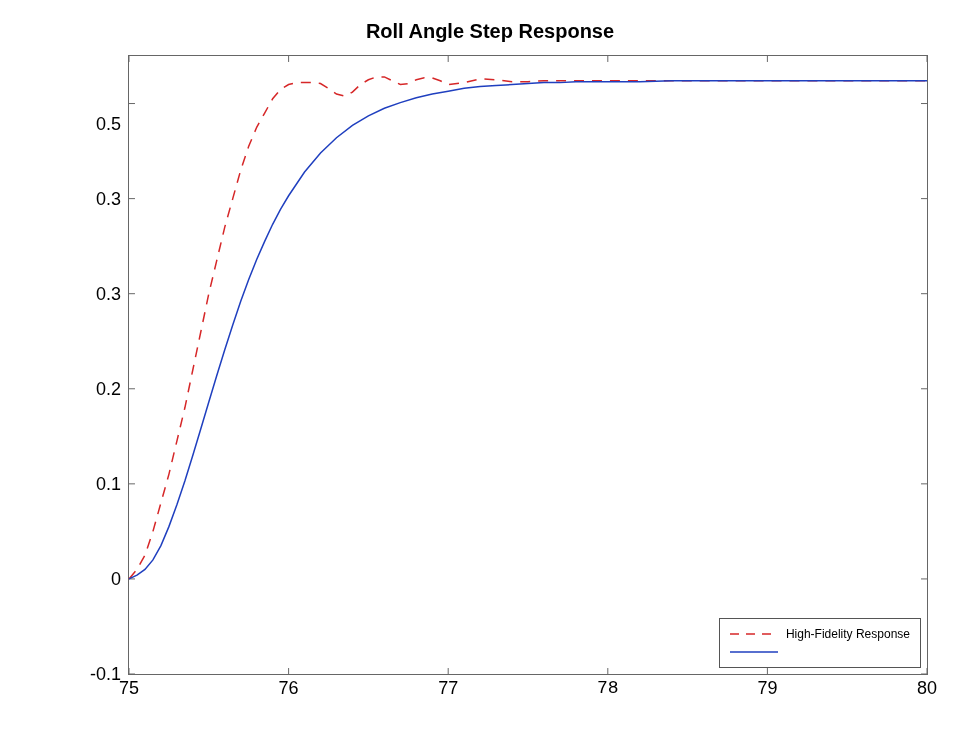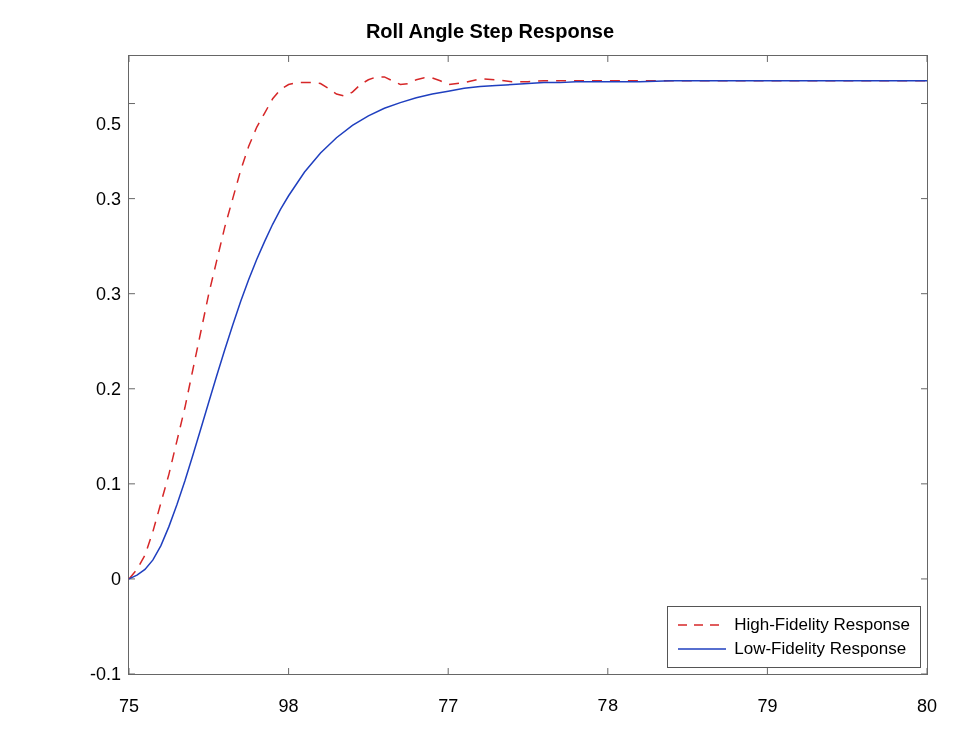--- a/index.html
+++ b/index.html
@@ -42,35 +42,34 @@
     width: 100%;
     height: 100%;
     overflow: visible;
   }
   .xtick-label {
     position: absolute;
     top: 100%;
     transform: translate(-50%, 4px);
     font-size: 18px;
     color: #000;
-    margin-top: 18px;
   }
   .ytick-label {
     position: absolute;
     right: 100%;
     transform: translate(-8px, -50%);
     font-size: 18px;
     color: #000;
   }
   .legend {
     position: absolute;
     background: #fff;
     border: 1px solid #555;
     padding: 6px 10px 6px 8px;
-    font-size: 17px;
+    font-size: 12px;
     color: #000;
   }
   .legend-row {
     display: flex;
     align-items: center;
     line-height: 1.4;
   }
   .legend-swatch {
     width: 52px;
     height: 18px;
@@ -115,21 +114,21 @@
           <line y1="47.692307692307736" y2="47.692307692307736" x1="800" x2="794" stroke="#666" stroke-width="1"></line>
         </g>
       <g id="lines">
           <path d="M0 524.6153846153846 L7.999999999999545 515.0769230769231 L15.99999999999909 500.7692307692308 L24.00000000000091 476.9230769230769 L32.000000000000455 448.3076923076923 L40 419.6923076923077 L47.999999999999545 386.3076923076923 L55.9999999999991 352.9230769230769 L64.00000000000091 314.7692307692308 L72.00000000000045 276.61538461538464 L80 238.46153846153845 L87.99999999999955 205.07692307692304 L95.99999999999909 171.69230769230768 L104.00000000000091 143.0769230769231 L112.00000000000045 114.46153846153845 L120 90.61538461538453 L127.99999999999953 71.53846153846166 L135.9999999999991 57.23076923076928 L144.0000000000009 42.92307692307702 L152.00000000000045 33.38461538461536 L160 28.61538461538464 L167.99999999999955 26.707692307692355 L175.9999999999991 26.707692307692355 L184.0000000000009 26.707692307692355 L192.00000000000045 27.6615384615385 L200 32.43076923076933 L207.99999999999957 38.15384615384619 L215.9999999999991 40.061538461538476 L224.0000000000009 36.2461538461539 L232.00000000000048 28.61538461538464 L240 23.846153846153925 L247.99999999999955 20.98461538461538 L255.99999999999906 20.98461538461538 L264.0000000000009 24.800000000000068 L272.00000000000045 28.61538461538464 L280 27.6615384615385 L287.99999999999955 23.846153846153925 L295.9999999999991 21.938461538461638 L304.0000000000009 21.938461538461638 L312.00000000000045 24.800000000000068 L320 28.61538461538464 L335.9999999999991 26.707692307692355 L352.00000000000045 22.892307692307668 L367.99999999999955 23.846153846153925 L384.0000000000009 25.753846153846098 L400 25.753846153846098 L415.99999999999915 24.800000000000068 L432.00000000000045 24.800000000000068 L447.9999999999995 24.800000000000068 L464.00000000000097 24.800000000000068 L480 24.800000000000068 L512.0000000000005 24.800000000000068 L544.0000000000009 24.800000000000068 L575.9999999999991 24.800000000000068 L607.9999999999995 24.800000000000068 L640 24.800000000000068 L672.0000000000005 24.800000000000068 L704.0000000000009 24.800000000000068 L735.9999999999991 24.800000000000068 L767.9999999999995 24.800000000000068 L800 24.800000000000068 " fill="none" stroke="#d62728" stroke-width="1.5" stroke-dasharray="10 8"></path>
           <path d="M0 524.6153846153846 L7.999999999999545 520.8 L15.99999999999909 515.0769230769231 L24.00000000000091 505.53846153846155 L32.000000000000455 491.2307692307692 L40 472.1538461538462 L47.999999999999545 450.2153846153846 L55.9999999999991 426.36923076923074 L64.00000000000091 400.61538461538464 L72.00000000000045 373.9076923076923 L80 347.2 L87.99999999999955 320.4923076923077 L95.99999999999909 294.73846153846154 L104.00000000000091 269.9384615384615 L112.00000000000045 246.0923076923077 L120 224.15384615384613 L127.99999999999953 204.1230769230769 L135.9999999999991 186 L144.0000000000009 168.83076923076925 L152.00000000000045 153.56923076923084 L160 140.2153846153846 L175.9999999999991 116.3692307692308 L192.00000000000045 97.29230769230765 L207.99999999999957 82.03076923076924 L224.0000000000009 69.63076923076926 L240 60.09230769230771 L255.99999999999906 52.46153846153845 L272.00000000000045 46.73846153846159 L287.99999999999955 41.96923076923076 L304.0000000000009 38.15384615384619 L320 35.29230769230776 L335.9999999999991 32.43076923076933 L352.00000000000045 30.52307692307693 L367.99999999999955 29.569230769230785 L384.0000000000009 28.61538461538464 L400 27.6615384615385 L415.99999999999915 26.707692307692355 L432.00000000000045 26.707692307692355 L447.9999999999995 25.753846153846098 L464.00000000000097 25.753846153846098 L480 25.753846153846098 L512.0000000000005 25.753846153846098 L544.0000000000009 24.800000000000068 L575.9999999999991 24.800000000000068 L607.9999999999995 24.800000000000068 L640 24.800000000000068 L672.0000000000005 24.800000000000068 L704.0000000000009 24.800000000000068 L735.9999999999991 24.800000000000068 L767.9999999999995 24.800000000000068 L800 24.800000000000068 " fill="none" stroke="#1f3fbf" stroke-width="1.5"></path>
         </g>
     </svg>
 
     <div id="xtick-container">
         <div class="xtick-label" style="left: 0%;">75</div>
-        <div class="xtick-label" style="left: 20%;">98</div>
+        <div class="xtick-label" style="left: 20%;">76</div>
         <div class="xtick-label" style="left: 40%;">77</div>
         <div class="xtick-label" style="left: 60%; font-family: Liberation Mono, monospace;">78</div>
         <div class="xtick-label" style="left: 80%;">79</div>
         <div class="xtick-label" style="left: 100%;">80</div>
       </div>
     <div id="ytick-container">
         <div class="ytick-label" style="top: 100%;">-0.1</div>
         <div class="ytick-label" style="top: 84.6154%;">0</div>
         <div class="ytick-label" style="top: 69.2308%; margin-left: 43px;">0.1</div>
         <div class="ytick-label" style="top: 53.8462%;">0.2</div>
@@ -142,17 +141,16 @@
         <div class="legend-row">
           <svg class="legend-swatch" viewBox="0 0 52 18">
             <line x1="2" x2="50" y1="9" y2="9" stroke="#d62728" stroke-width="1.5" stroke-dasharray="9 7"></line>
           </svg>
           <span>High-Fidelity Response</span>
         </div>
         <div class="legend-row">
           <svg class="legend-swatch" viewBox="0 0 52 18">
             <line x1="2" x2="50" y1="9" y2="9" stroke="#1f3fbf" stroke-width="1.5"></line>
           </svg>
-          <span>Low-Fidelity Response</span>
         </div>
       </div>
   </div>
 </div>
 
 </body></html>

